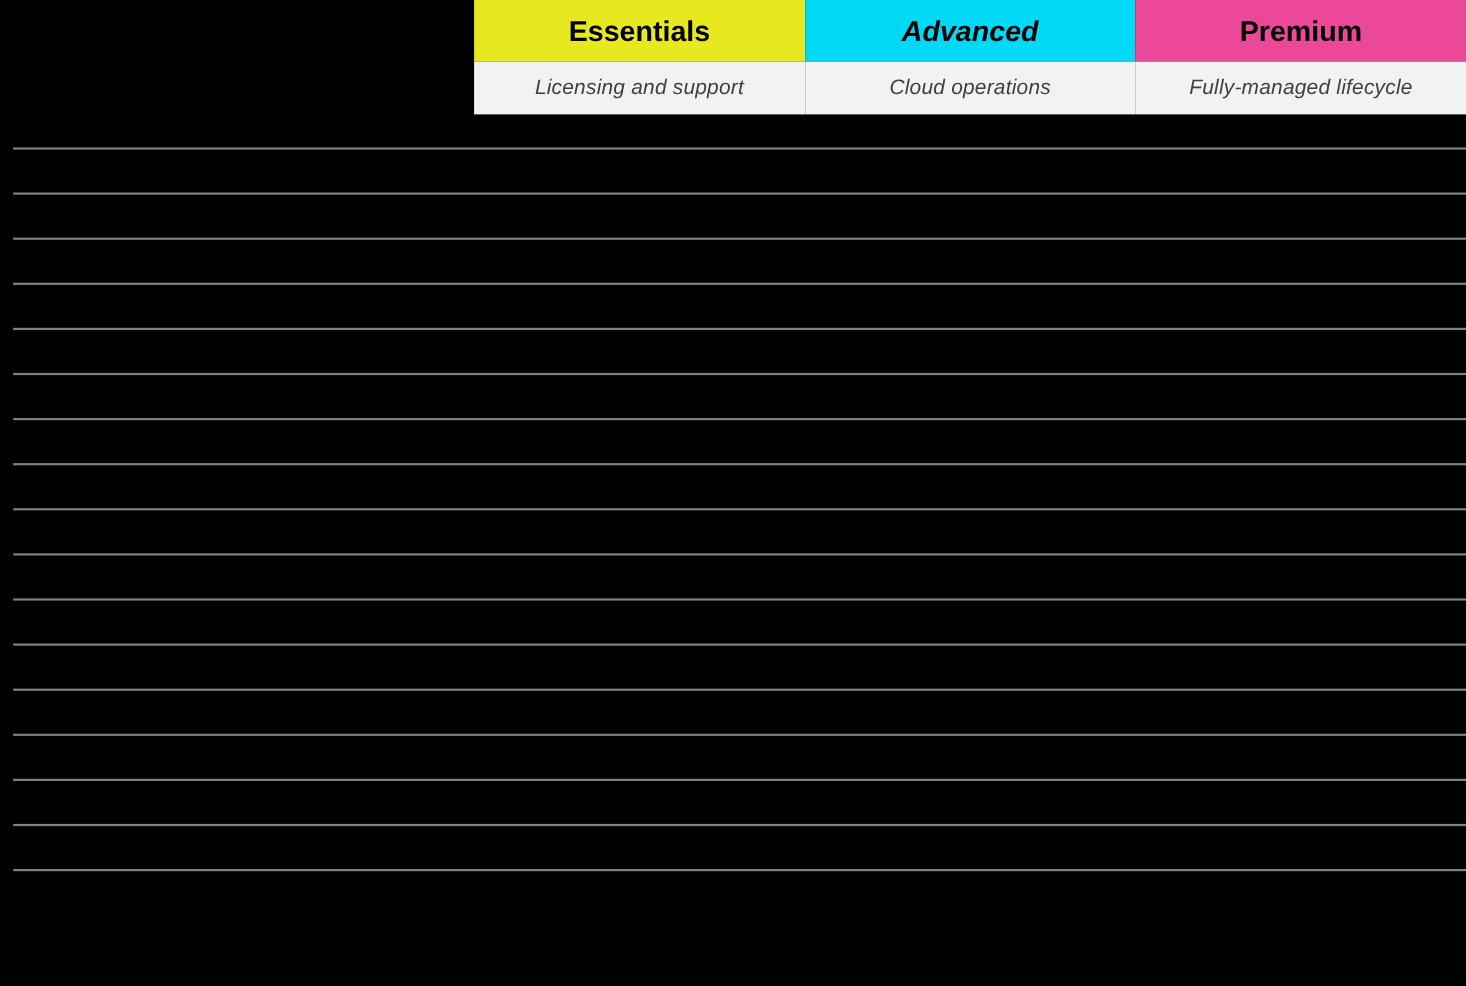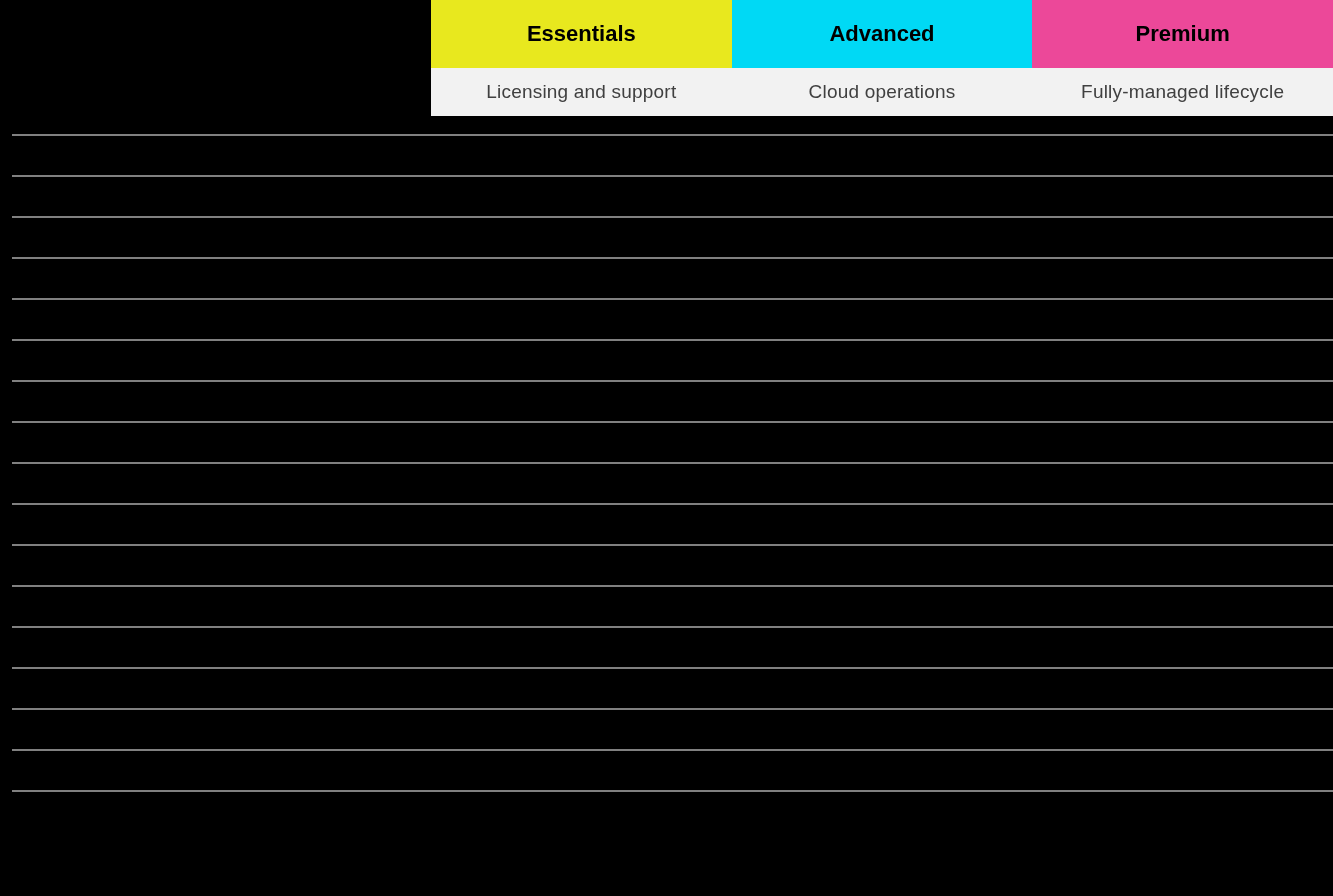--- a/index.html
+++ b/index.html
@@ -21,40 +21,41 @@
     left: 431px;
     top: 0px;
     width: 902px;
     border-collapse: collapse;
     table-layout: fixed;
   }
   .tier-table col {
     width: 300.67px;
   }
   .tier-head-cell {
-    height: 68px;
+    height: 56px;
     text-align: center;
     vertical-align: middle;
-    font-size: 22px;
+    font-size: 26px;
     font-weight: bold;
     color: #000000;
     padding: 0;
     border: none;
   }
   .tier-sub-cell {
     height: 48px;
     text-align: center;
     vertical-align: middle;
     font-size: 19px;
     font-weight: normal;
     color: #404040;
     background: #f2f2f2;
     padding: 0;
     border: none;
     letter-spacing: 0.2px;
+    font-style: italic;
   }
 
   
   .rules {
     position: absolute;
     left: 12px;
     top: 134px;
     width: 1321px;
     height: 660px;
   }
@@ -71,21 +72,21 @@
 
 <table class="tier-table">
   <colgroup>
     <col>
       <col>
       <col>
   </colgroup>
   <tbody>
     <tr>
       <td class="tier-head-cell" style="background:#e8e81e;">Essentials</td>
-      <td class="tier-head-cell" style="background:#00d9f5;">Advanced</td>
+      <td class="tier-head-cell" style="background:#00d9f5;font-style:italic;">Advanced</td>
       <td class="tier-head-cell" style="background:#ec4899;">Premium</td>
     </tr>
     <tr>
       <td class="tier-sub-cell">Licensing and support</td>
       <td class="tier-sub-cell">Cloud operations</td>
       <td class="tier-sub-cell">Fully-managed lifecycle</td>
     </tr>
   </tbody>
 </table>
 

